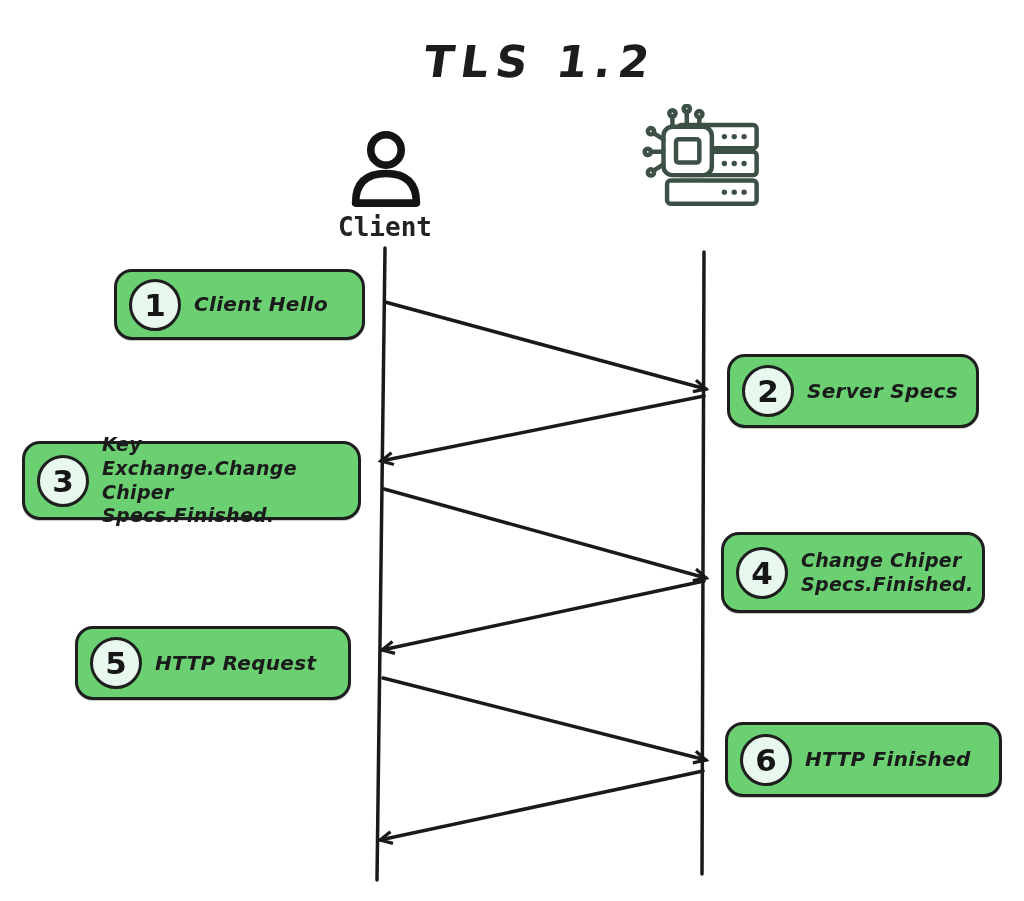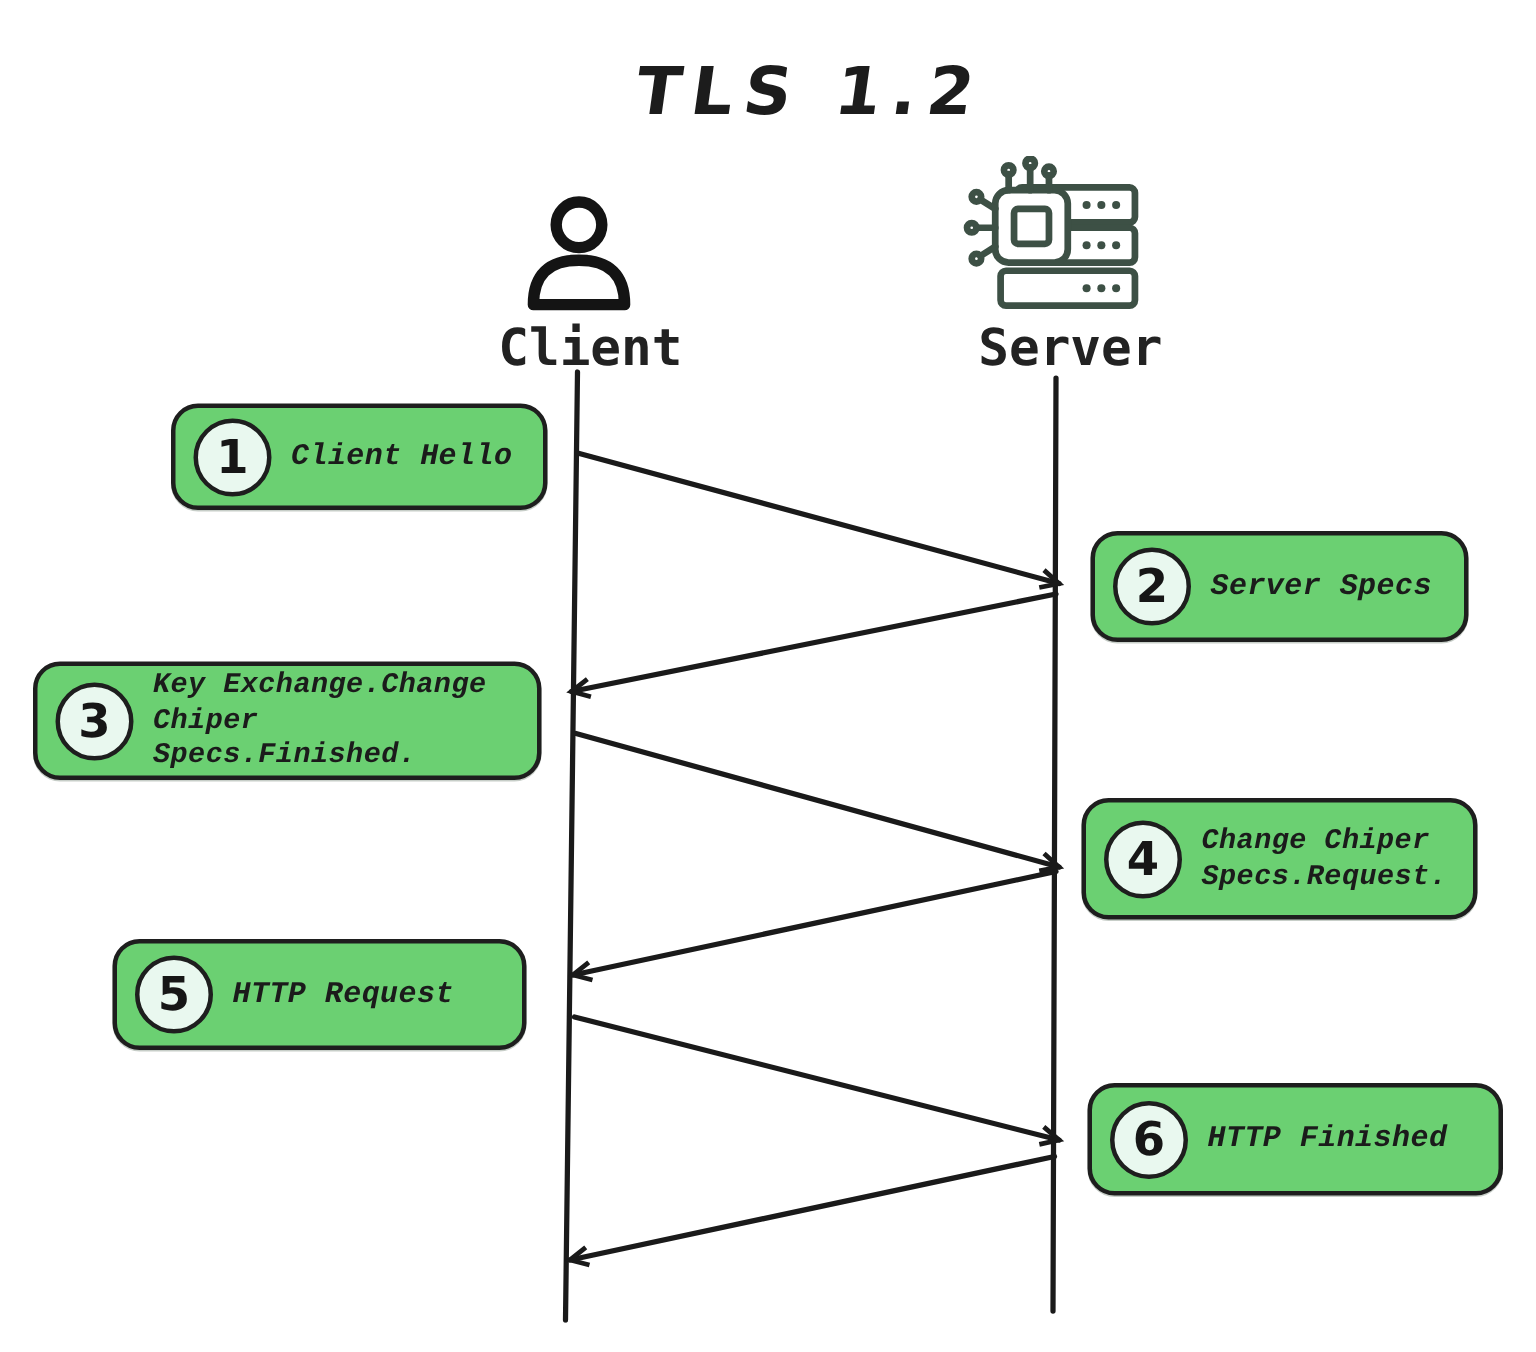--- a/index.html
+++ b/index.html
@@ -8,22 +8,22 @@
     background:#ffffff;overflow:hidden;
     font-family:"DejaVu Sans",sans-serif;color:#1d1d1d;
   }
   .title{
     position:absolute;top:36px;left:0;width:100%;text-align:center;
     font-size:44px;font-weight:700;letter-spacing:7px;
     transform:translateX(28px) skewX(-8deg);
     color:#1c1c1c;
   }
   .actor-label{
-    position:absolute;width:140px;text-align:right;
-    font-family:"DejaVu Sans Mono",monospace;font-weight:700;font-size:34px;
+    position:absolute;width:140px;text-align:center;
+    font-family:"DejaVu Sans Mono",monospace;font-weight:700;font-size:26px;
     color:#222;
   }
   .client-label{left:315px;top:212px;}
   .server-label{left:635px;top:212px;}
   .icon-wrap{position:absolute;}
   .client-icon-wrap{left:348px;top:128px;width:76px;height:86px;}
   .server-icon-wrap{left:642px;top:104px;width:120px;height:110px;}
   svg.overlay{position:absolute;left:0;top:0;width:1024px;height:901px;}
   .msg-box{
     position:absolute;display:flex;align-items:center;gap:13px;
@@ -34,21 +34,21 @@
   }
   .badge{
     min-width:52px;width:52px;height:52px;border-radius:50%;
     background:var(--circle-fill,#e9f8ef);
     border:3.5px solid var(--box-border,#1e1e1e);
     display:flex;align-items:center;justify-content:center;
     font-size:31px;font-weight:700;box-sizing:border-box;color:#161616;
   }
   .msg-label{
     font-size:20px;font-weight:600;font-style:italic;line-height:1.25;
-    letter-spacing:.3px;color:#1b1b1b;font-family:Liberation Mono, monospace;
+    letter-spacing:.3px;color:#1b1b1b;
   }
   .two-line .msg-label{font-size:19px;}
   .box1{left:114px;top:269px;width:251px;height:71px;}
   .box2{left:727px;top:354px;width:252px;height:74px;}
   .box3{left:22px;top:441px;width:339px;height:79px;}
   .box3 .msg-label{width:228px;}
   .box4{left:721px;top:532px;width:264px;height:81px;}
   .box4 .msg-label{width:172px;}
   .box5{left:75px;top:626px;width:276px;height:74px;}
   .box6{left:725px;top:722px;width:277px;height:75px;}
@@ -98,21 +98,20 @@
           <circle cx="10" cy="29" r="3.5"></circle>
         <line x1="24" y1="52" x2="10" y2="52"></line>
           <circle cx="6.5" cy="52" r="3.5"></circle>
         <polyline points="24,66 13,73"></polyline>
           <circle cx="10" cy="75" r="3.5"></circle>
       </g>
     </svg>
   </div>
 
   <div class="actor-label client-label">Client</div>
-  <div class="actor-label server-label">Server</div>
 
   <svg class="overlay">
     <defs>
       <marker id="arrow" markerUnits="userSpaceOnUse" markerWidth="20" markerHeight="18" refX="14" refY="8" orient="auto">
         <path d="M2,2 L14,8 L2,14" fill="none" stroke-width="3.2" style="stroke:var(--line-color,#1a1a1a)"></path>
       </marker>
     </defs>
     <g fill="none" stroke-width="3.5" stroke-linecap="round" style="stroke:var(--line-color,#1a1a1a)">
       <line x1="385" y1="248" x2="377" y2="880"></line>
       <line x1="704" y1="252" x2="702" y2="874"></line>
@@ -135,21 +134,21 @@
     <div class="msg-label">Server Specs</div>
   </div>
 
   <div class="msg-box box3 two-line">
     <div class="badge">3</div>
     <div class="msg-label">Key Exchange.Change Chiper Specs.Finished.</div>
   </div>
 
   <div class="msg-box box4 two-line">
     <div class="badge">4</div>
-    <div class="msg-label">Change Chiper Specs.Request.</div>
+    <div class="msg-label">Change Chiper Specs.Finished.</div>
   </div>
 
   <div class="msg-box box5">
     <div class="badge">5</div>
     <div class="msg-label">HTTP Request</div>
   </div>
 
   <div class="msg-box box6">
     <div class="badge">6</div>
     <div class="msg-label">HTTP Finished</div>

